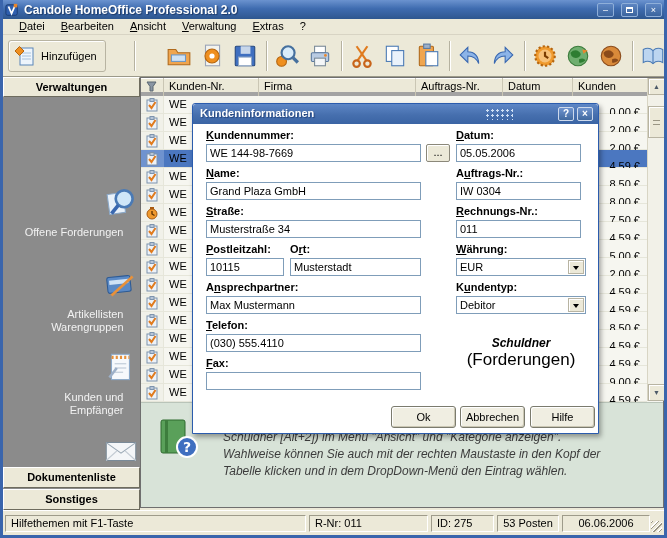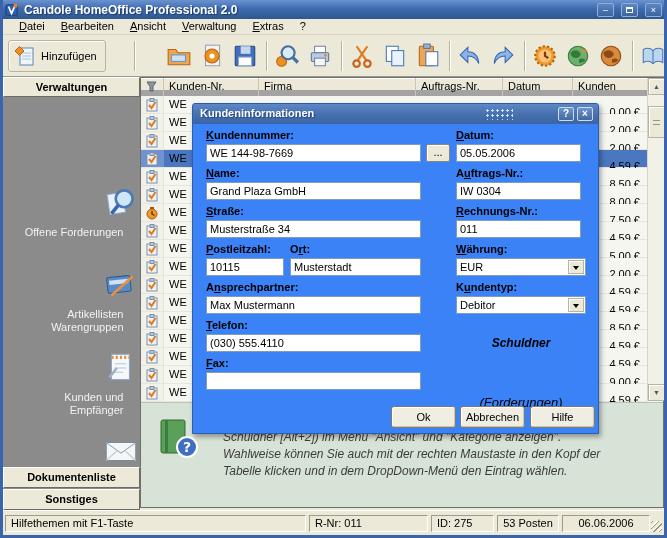--- a/index.html
+++ b/index.html
@@ -44,21 +44,21 @@
     text-align:center; line-height:19px; }
   #sidebar-header { top:0; height:20px; }
   .side-item { position:absolute; left:0; width:137px; text-align:right; color:#f2f2f2; }
   .side-item .icon { width:38px; height:38px; margin:0 auto; }
   .side-item .lbl { display:block; width:104px; margin:2px auto 0; line-height:13px; }
 
   
   #content { position:absolute; left:137px; top:77px; width:524px; height:431px;
     border:1px solid #6f6f6f; background:#f6f6f0; }
   #grid-header { position:absolute; left:0; top:0; width:506px; height:18px; background:#ece9d8;
-    border-bottom:6px solid #a3a3a3; }
+    border-bottom:4px solid #a3a3a3; }
   .hcell { position:absolute; top:0; height:18px; line-height:17px; padding-left:5px;
     border-right:1px solid #cac6b4; box-shadow:inset 0 1px 0 #fff; white-space:nowrap; overflow:hidden; }
   #grid-body { position:absolute; left:0; top:18px; width:506px; height:306px; }
   .row { position:absolute; left:0; width:506px; height:18px; background:#f6f6f0;
     border-bottom:1px solid #e6e6da; }
   .row .cell-icon { position:absolute; left:0; top:0; width:23px; height:17px;
     display:flex; align-items:center; justify-content:center; border-right:1px solid #e6e6da;
     background:#f1f1e9; }
   .row .cell-icon .icon { width:14px; height:14px; }
   .row .prefix { position:absolute; left:28px; top:2px; }
@@ -88,21 +88,21 @@
   #statusbar { position:absolute; left:0; top:510px; width:661px; height:25px; background:#ece9d8;
     border-top:1px solid #fff;padding-left:24px; }
   .spanel { position:absolute; top:4px; height:17px; line-height:15px; padding:0 5px;
     border:1px solid; border-color:#9e9b8a #fff #fff #9e9b8a; background:#ece9d8;
     white-space:nowrap; overflow:hidden; }
   #grip { position:absolute; right:2px; bottom:3px; width:11px; height:11px;
     background:repeating-linear-gradient(135deg,#fff 0 1px,#9a9684 1px 2px,transparent 2px 4px); }
 
   
   #dialog { position:absolute; left:189px; top:103px; width:407px; height:331px; z-index:20;
-    background:#3b82f6; border:1px solid #2b5cad; border-radius:3px 3px 0 0;
+    background:#ffffff; border:1px solid #2b5cad; border-radius:3px 3px 0 0;
     box-shadow:2px 3px 5px rgba(0,0,0,.35);padding-left:20px; }
   #dlg-titlebar { position:absolute; left:0; top:0; width:405px; height:20px;
     background:linear-gradient(180deg,#5e87c6 0%,#466fae 55%,#3a64a4 100%);
     border-radius:3px 3px 0 0; }
   #dlg-titlebar .dtitle { position:absolute; left:7px; top:3px; color:#fff; font-weight:bold;
     font-size:11px; text-shadow:1px 1px 1px #23437a; }
   #dlg-dots { position:absolute; left:292px; top:4px; width:28px; height:12px;
     background:radial-gradient(#cfe0f5 1px, transparent 1.2px); background-size:5px 5px; }
   .dlg-btn { position:absolute; top:3px; width:16px; height:14px;
     background:linear-gradient(180deg,#6f94cf,#41699f); border:1px solid #cdd9ec; border-radius:2px;
@@ -117,21 +117,21 @@
     border:1px solid #8b887a; border-radius:2px; box-shadow:inset 1px 1px 0 #fff;
     text-align:center; line-height:14px; }
   .dselect { position:absolute; height:18px; border:1px solid #7f9db9; background:#fff; }
   .dselect .val { position:absolute; left:3px; top:2px; }
   .dselect .dd { position:absolute; right:1px; top:1px; bottom:1px; width:16px; background:#ece9d8;
     border:1px solid #b8b4a2; box-shadow:inset 1px 1px 0 #fff;
     display:flex; align-items:center; justify-content:center; }
   .caret { width:0; height:0; border:3.5px solid transparent; border-top:4.5px solid #000; margin-top:4px; }
   #type-note { position:absolute; left:263px; top:218px; width:130px; text-align:center; }
   #type-note .n1 { font-weight:bold; font-style:italic; font-size:12px;margin-top:14px; }
-  #type-note .n2 { font-style:italic; font-size:13px;margin-top:45px; }
+  #type-note .n2 { font-size:17px; }
   .pushbtn { position:absolute; top:302px; width:65px; height:22px; background:#f0eee2;
     border:1px solid #7b7b6e; border-radius:3px;
     box-shadow:inset 1px 1px 0 #fff, inset -1px -1px 0 #cbc7b4; text-align:center; line-height:20px; }
   u { text-decoration:underline; }
 </style>
 </head>
 <body>
 
 <div id="screen">
 

